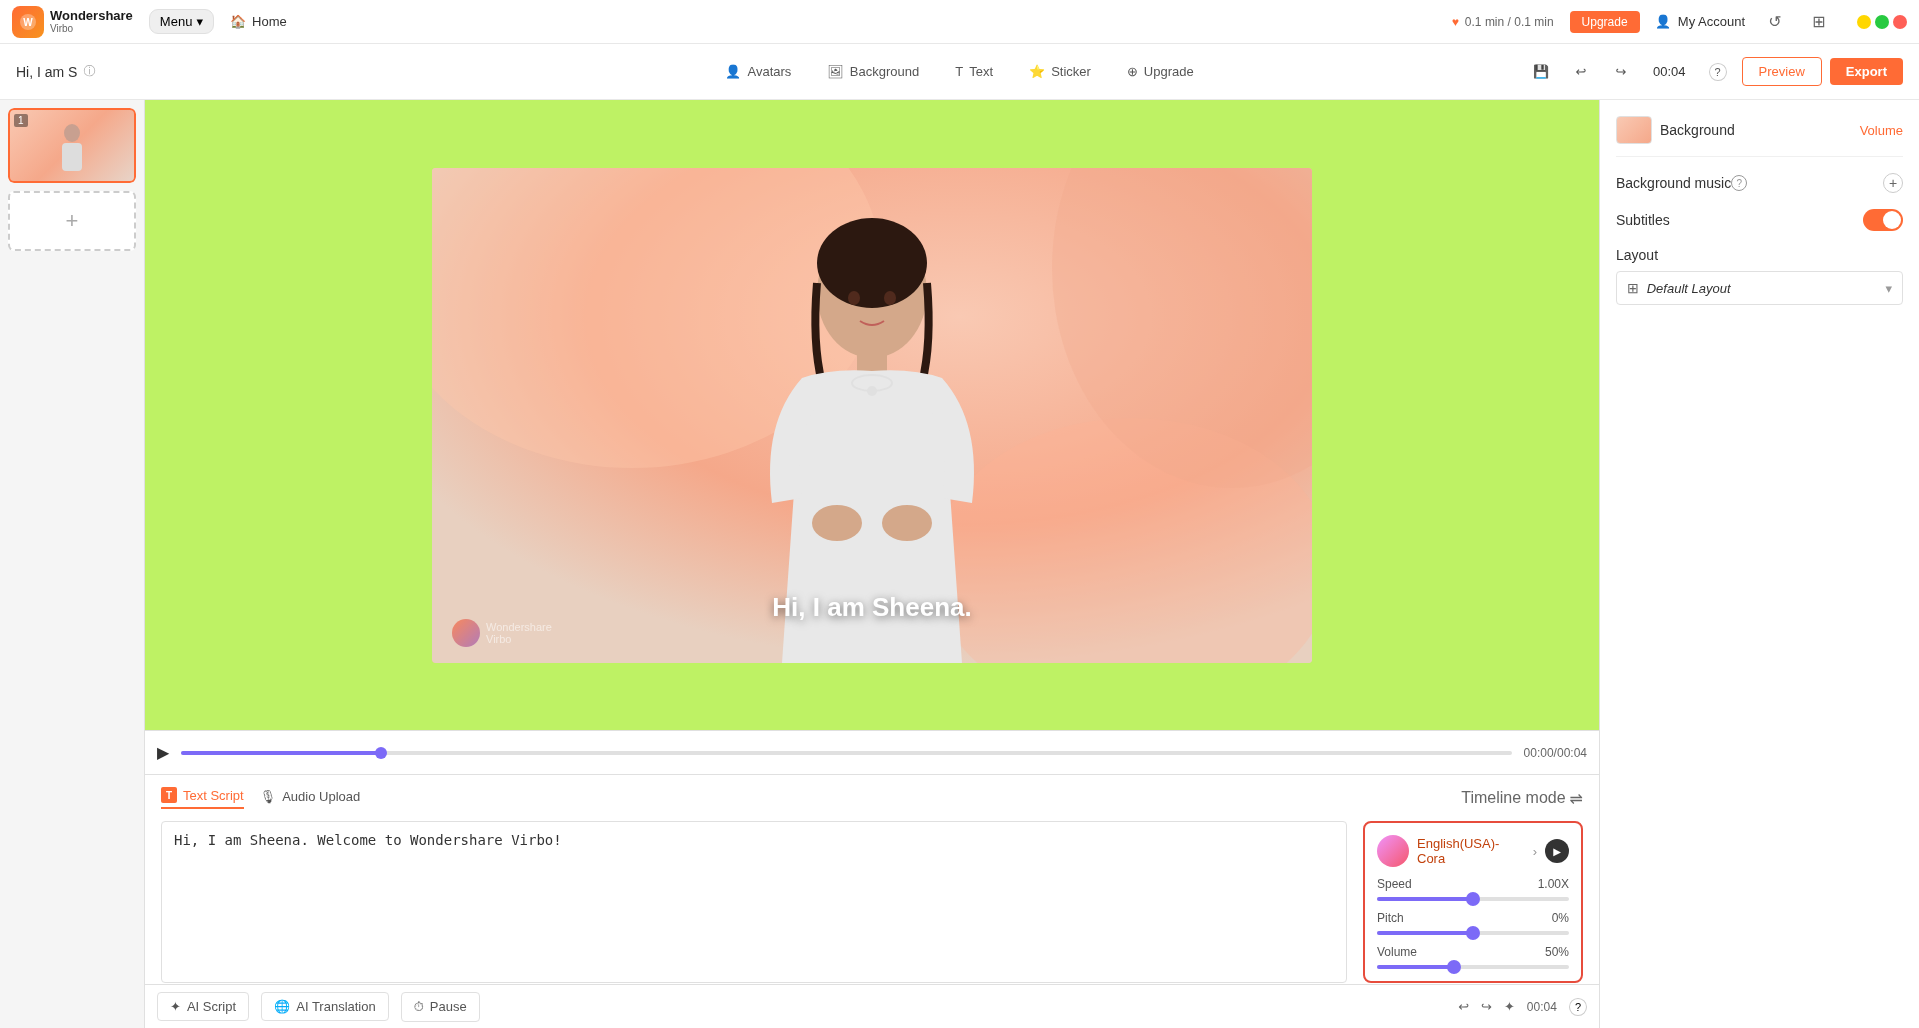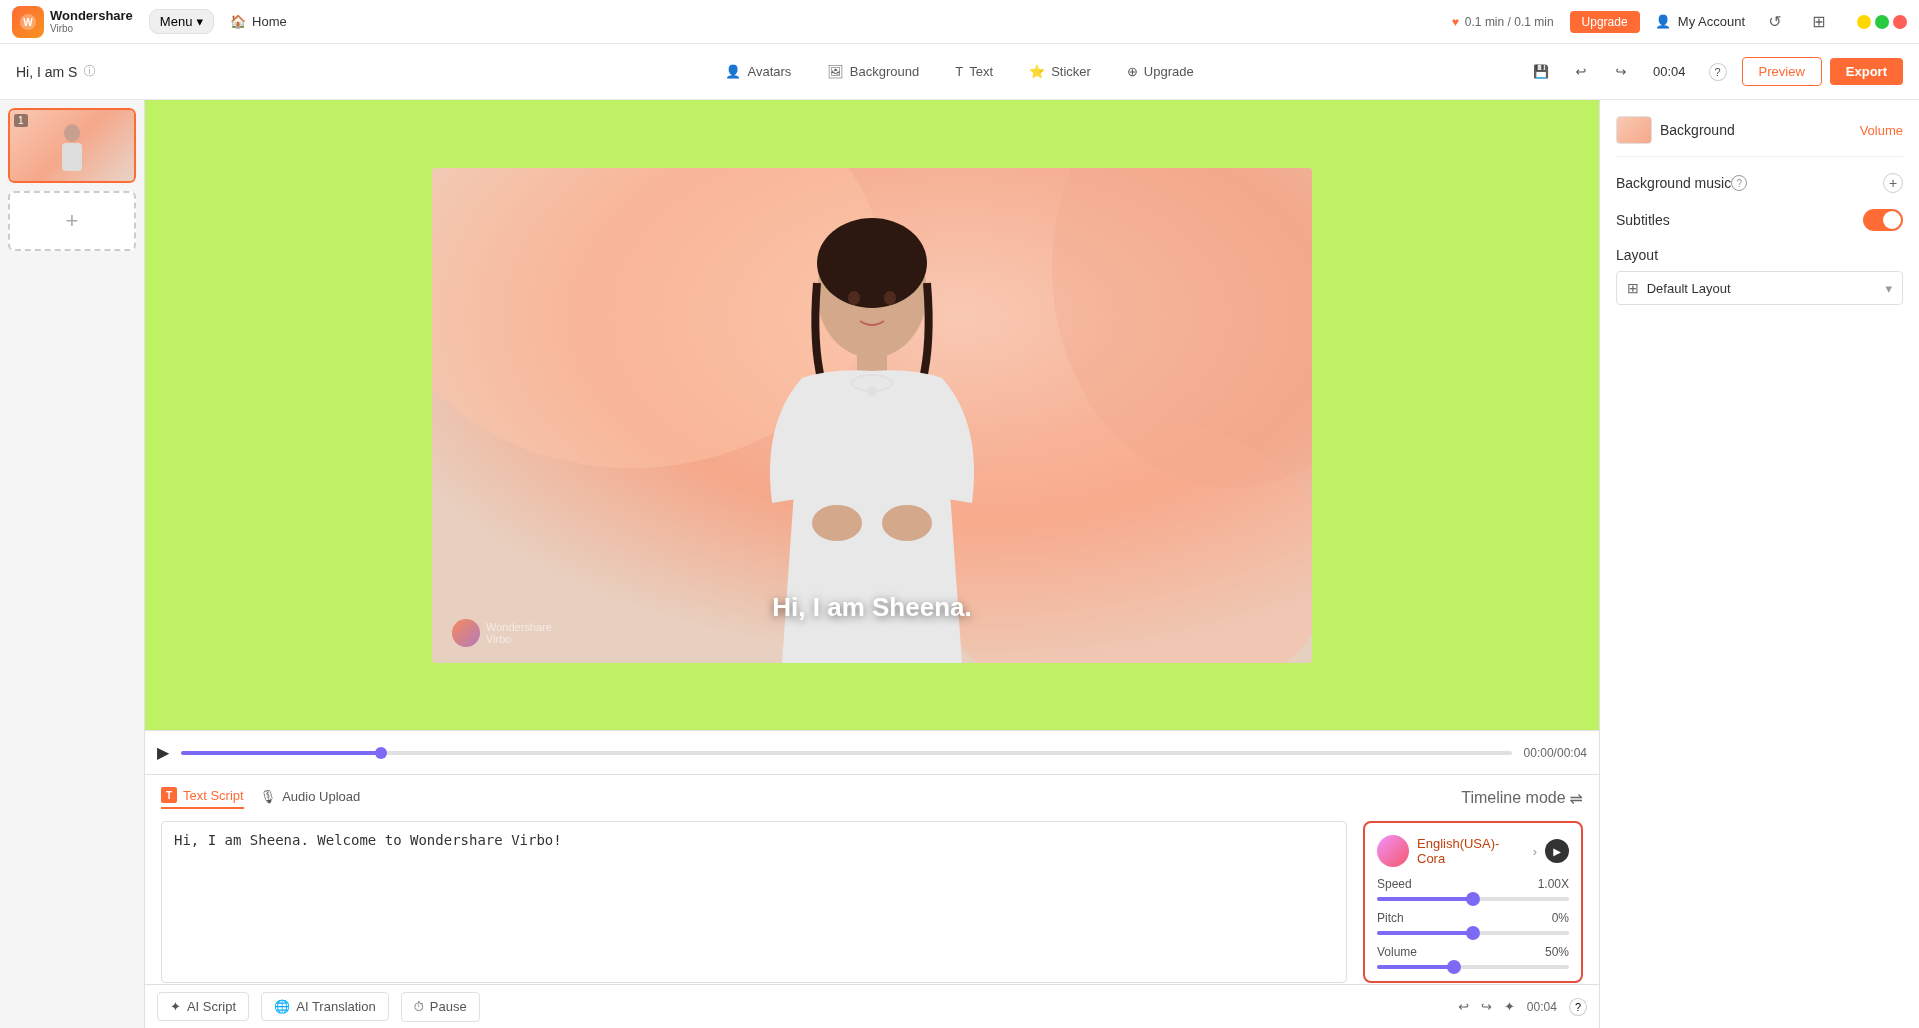--- a/index.html
+++ b/index.html
@@ -99,21 +99,21 @@
     .bg-color-preview { width: 36px; height: 28px; border-radius: 4px; background: linear-gradient(135deg, #f9c9b3, #f5a88a); border: 1px solid #e0e0e0; }
     .bg-label { font-size: 14px; color: #333; flex: 1; }
     .change-btn { font-size: 13px; color: #ff6b35; cursor: pointer; background: none; border: none; }
     .section-title { font-size: 14px; color: #333; font-weight: 500; }
     .section-row { display: flex; align-items: center; justify-content: space-between; }
     .add-btn { width: 20px; height: 20px; border-radius: 50%; border: 1px solid #ccc; display: flex; align-items: center; justify-content: center; cursor: pointer; color: #666; font-size: 14px; }
     .toggle-switch { width: 40px; height: 22px; border-radius: 11px; background: #ff6b35; position: relative; cursor: pointer; }
     .toggle-knob { position: absolute; right: 2px; top: 2px; width: 18px; height: 18px; border-radius: 50%; background: #fff; }
     .layout-section { display: flex; flex-direction: column; gap: 8px; }
     .layout-select { display: flex; align-items: center; gap: 8px; border: 1px solid #e0e0e0; border-radius: 4px; padding: 8px 10px; cursor: pointer; }
-    .layout-name { font-size: 13px; color: #333; flex: 1; }
+    .layout-name { font-size: 13px; color: #333; flex: 1; font-style: italic; }
     .layout-arrow { color: #999; }
     .help-icon { width: 16px; height: 16px; border-radius: 50%; border: 1px solid #999; display: flex; align-items: center; justify-content: center; font-size: 10px; color: #999; }
 
     .toolbar-wrapper { position: relative; display: flex; align-items: center; width: 100%; }
   </style>
 </head>
 <body>
 
 <div class="top-nav">
   <div class="logo">

